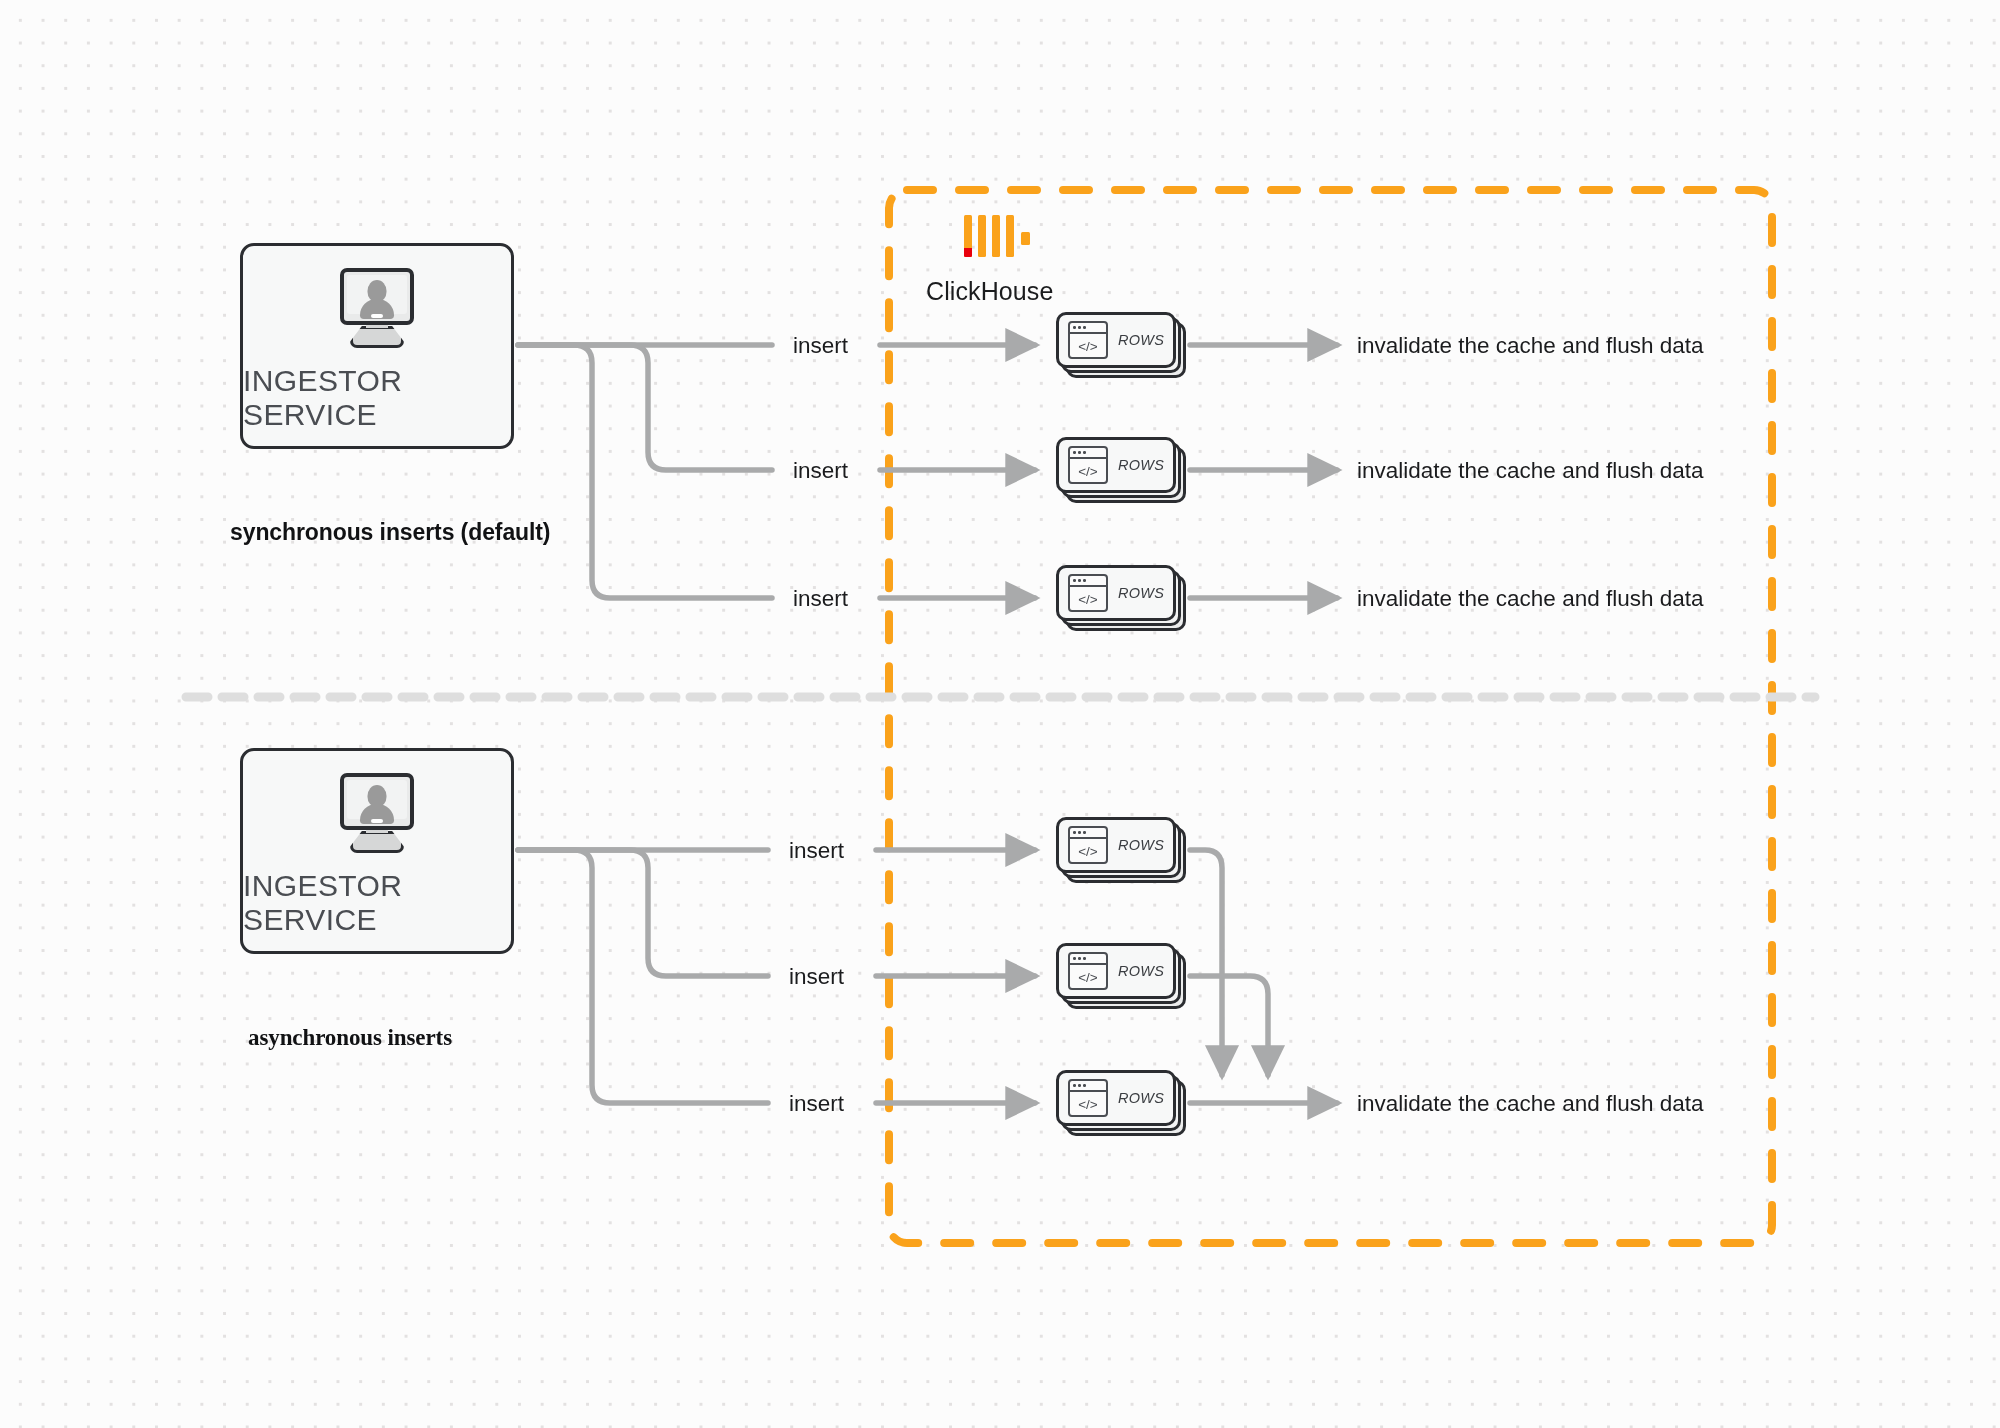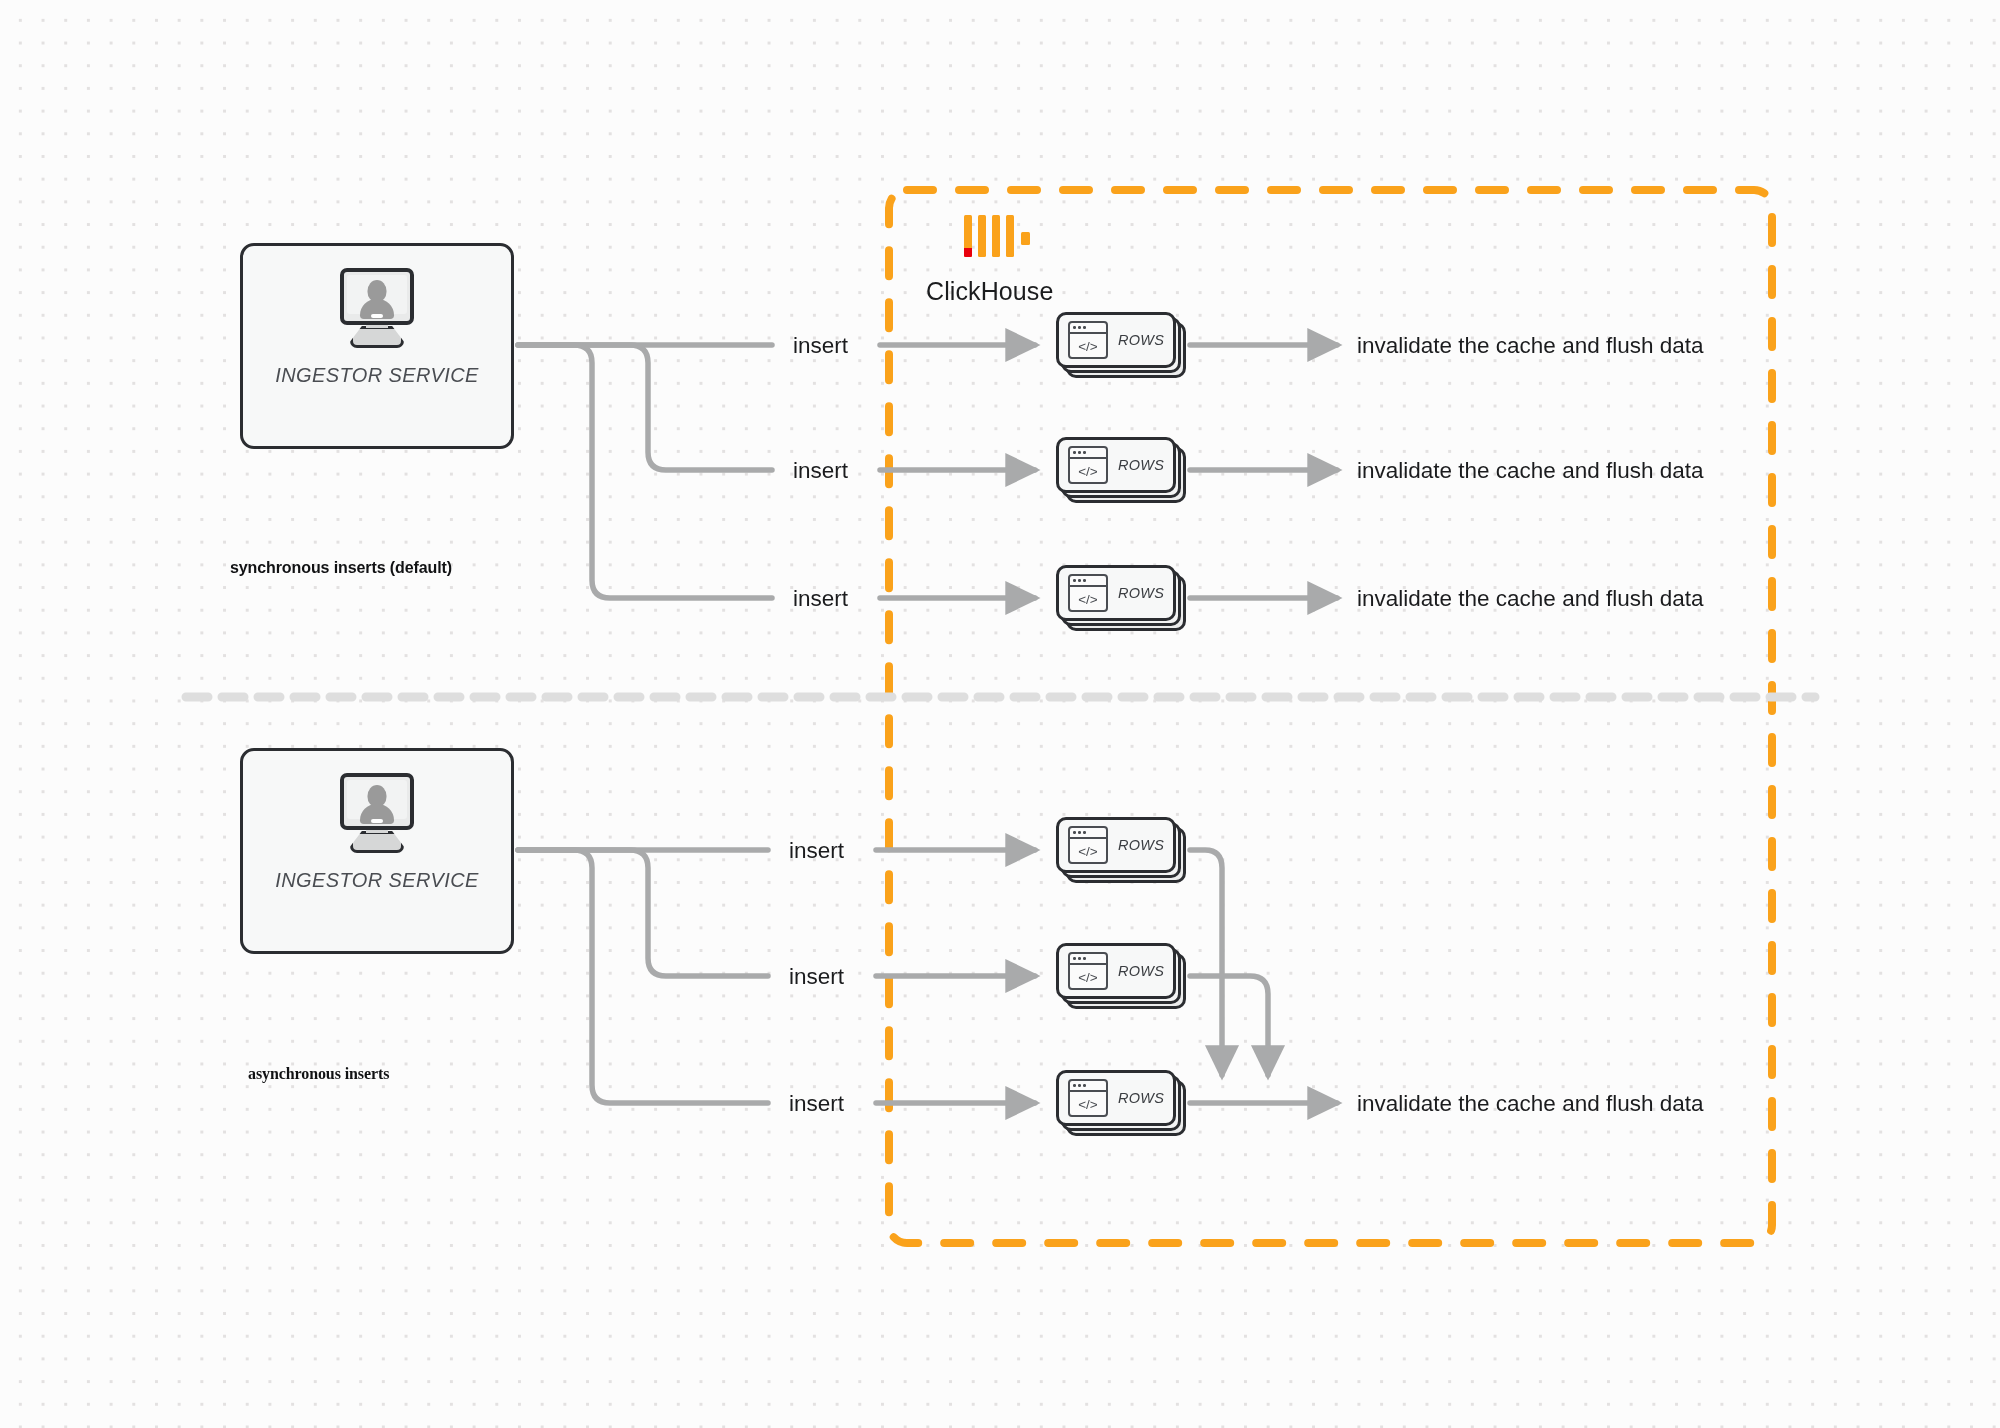--- a/index.html
+++ b/index.html
@@ -40,25 +40,25 @@
   .mon-dot{position:absolute;left:50%;bottom:3.5px;transform:translateX(-50%);width:12px;height:4px;border-radius:2px;background:#ffffff;}
   .mon-stand{
     position:absolute;left:50%;transform:translateX(-50%);
     bottom:0;width:54px;height:22px;background:#d6d7d7;
     border:3.5px solid #2b2d31;box-sizing:border-box;
     border-radius:6px 6px 7px 7px;
     clip-path:polygon(22% 0,78% 0,100% 72%,100% 100%,0 100%,0 72%);
   }
   .mon-neck{position:absolute;left:50%;transform:translateX(-50%);bottom:20px;width:22px;height:8px;background:#d6d7d7;}
   .ingestor-label{
-    margin-top:16px;font-size:20px;color:#4a4d52;letter-spacing:.4px;font-style:italic;
-  }
-
-  
-  .caption{position:absolute;font-size:16px;font-weight:bold;color:#111214;letter-spacing:-.1px;margin-top:40px;}
+    margin-top:16px;font-size:30px;color:#4a4d52;letter-spacing:.4px;
+  }
+
+  
+  .caption{position:absolute;font-size:23px;font-weight:bold;color:#111214;letter-spacing:-.1px;}
   .ch-logo-wrap{position:absolute;display:flex;align-items:center;gap:20px;flex-direction:column;}
   .ch-logo{position:relative;width:52px;height:42px;}
   .ch-bar{position:absolute;top:0;width:8.5px;height:42px;background:#faa21b;border-radius:1.5px;}
   .ch-bar.b1{left:0;} .ch-bar.b2{left:14px;} .ch-bar.b3{left:28px;} .ch-bar.b4{left:42px;}
   .ch-red{position:absolute;left:0;bottom:0;width:8.5px;height:9px;background:#e8000d;border-radius:0 0 1.5px 1.5px;}
   .ch-tab{position:absolute;left:57px;top:17px;width:9px;height:13px;background:#faa21b;border-radius:1.5px;}
   .ch-name{font-size:25px;color:#1b1c1e;letter-spacing:.1px;}
 
   
   .rows-card{position:absolute;width:130px;height:66px;}

